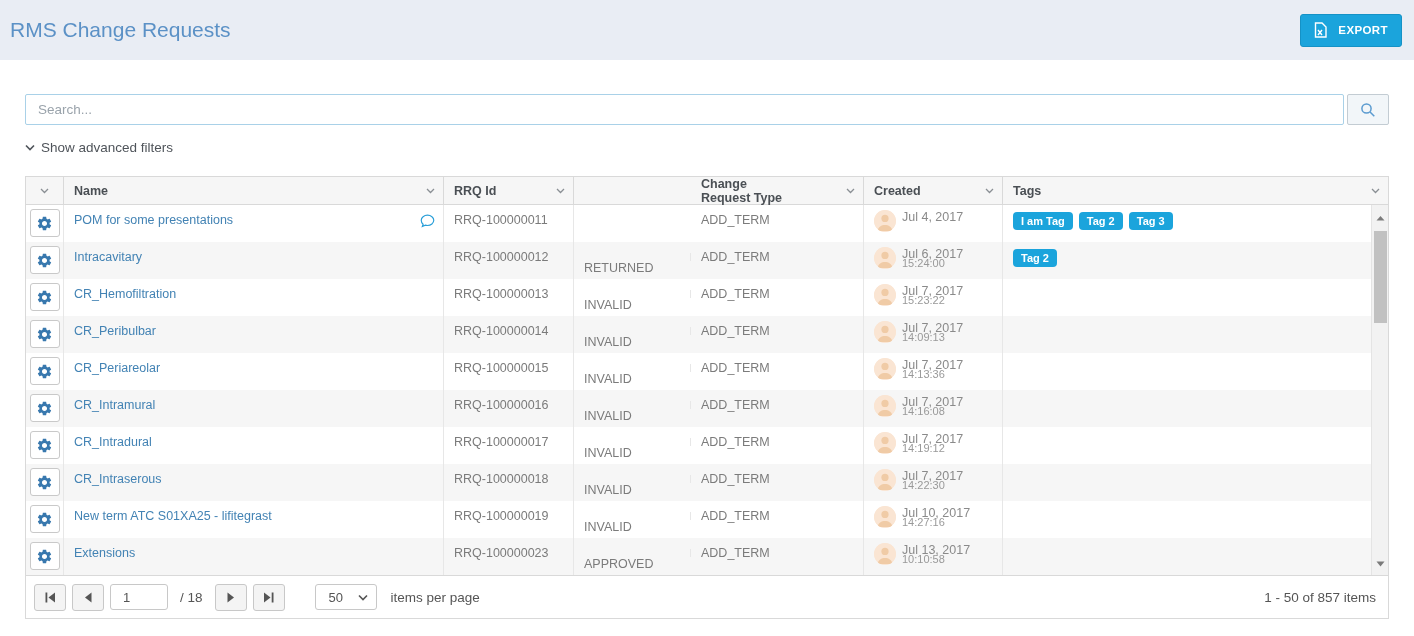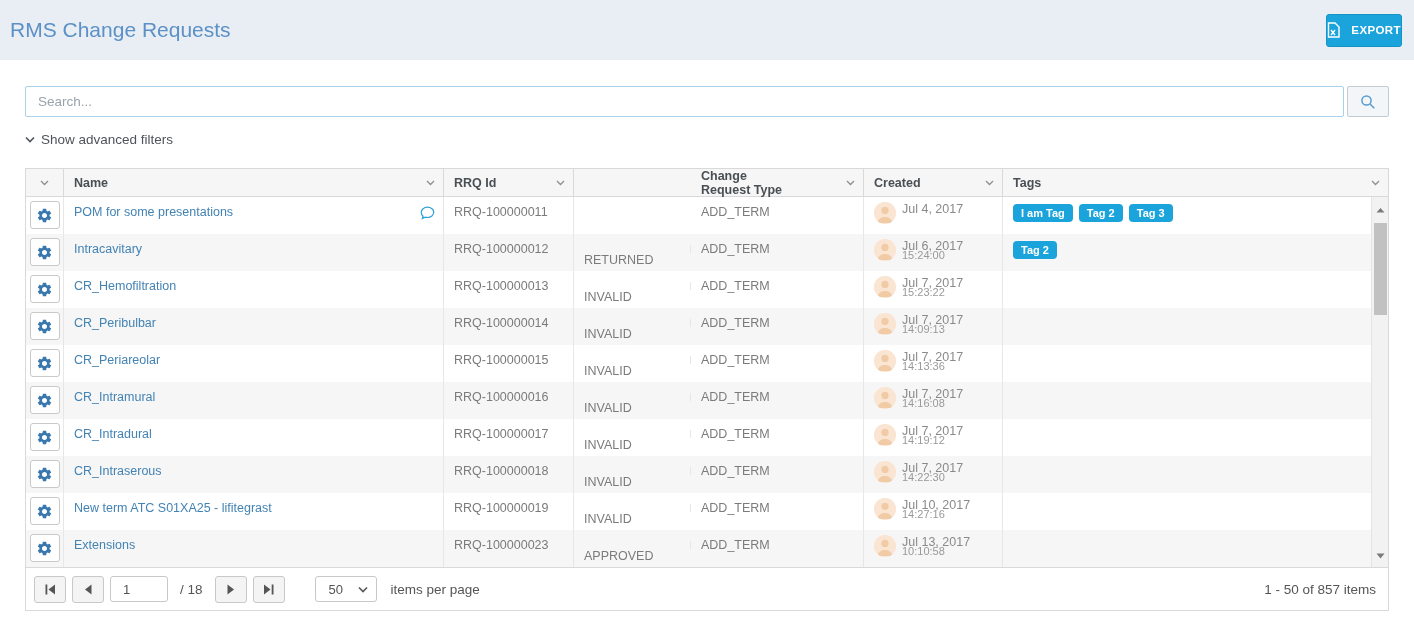--- a/index.html
+++ b/index.html
@@ -5,23 +5,23 @@
   * { margin:0; padding:0; box-sizing:border-box; }
   html,body { width:1414px; height:636px; background:#fff; font-family:"Liberation Sans","DejaVu Sans",sans-serif; overflow:hidden; }
 
   :root{
     --accent-blue:#1ba4dc; --link-blue:#4383b4; --title-blue:#5b91c6;
     --band-bg:#e9edf4; --border:#d9d9d9; --muted:#7b7b7b;
   }
 
   .topbar{ width:1414px; height:60px; background:var(--band-bg); display:flex; align-items:center; justify-content:space-between; padding:0 12px 0 10px; }
   .page-title{ font-size:21px; font-weight:400; color:var(--title-blue); }
-  .export-btn{ display:flex; align-items:center; gap:11px; background:var(--accent-blue); color:#fff; border:1px solid #1592c6; border-radius:3px; height:33px; padding:0 0; font-size:11.5px; font-weight:bold; letter-spacing:.4px; cursor:pointer; font-family:inherit; }
-
-  .content{ padding:4px 25px; }
+  .export-btn{ display:flex; align-items:center; gap:11px; background:var(--accent-blue); color:#fff; border:1px solid #1592c6; border-radius:3px; height:33px; padding:0 13px; font-size:11.5px; font-weight:bold; letter-spacing:.4px; cursor:pointer; font-family:inherit; }
+
+  .content{ padding:12px 25px; }
 
   .search-row{ margin-top:22px; display:flex; gap:3px; }
   .search-input{ flex:1; height:31px; border:1px solid #a9d1e8; border-radius:2px; padding:0 12px; font-size:13.5px; color:#555; outline:none; font-family:inherit; }
   .search-input::placeholder{ color:#9aa3ab; }
   .search-btn{ width:42px; height:31px; background:#f2f6f9; border:1px solid #c3ccd3; border-radius:2px; display:flex; align-items:center; justify-content:center; cursor:pointer; }
 
   .filters-toggle{ margin-top:15px; display:flex; align-items:center; gap:6px; font-size:13.5px; color:#4f545a; cursor:pointer; width:max-content; }
 
   .grid{ margin-top:21px; border:1px solid var(--border); width:1364px; }
   .grid-header{ display:flex; height:28px; background:#f6f6f6; border-bottom:1px solid var(--border); }

